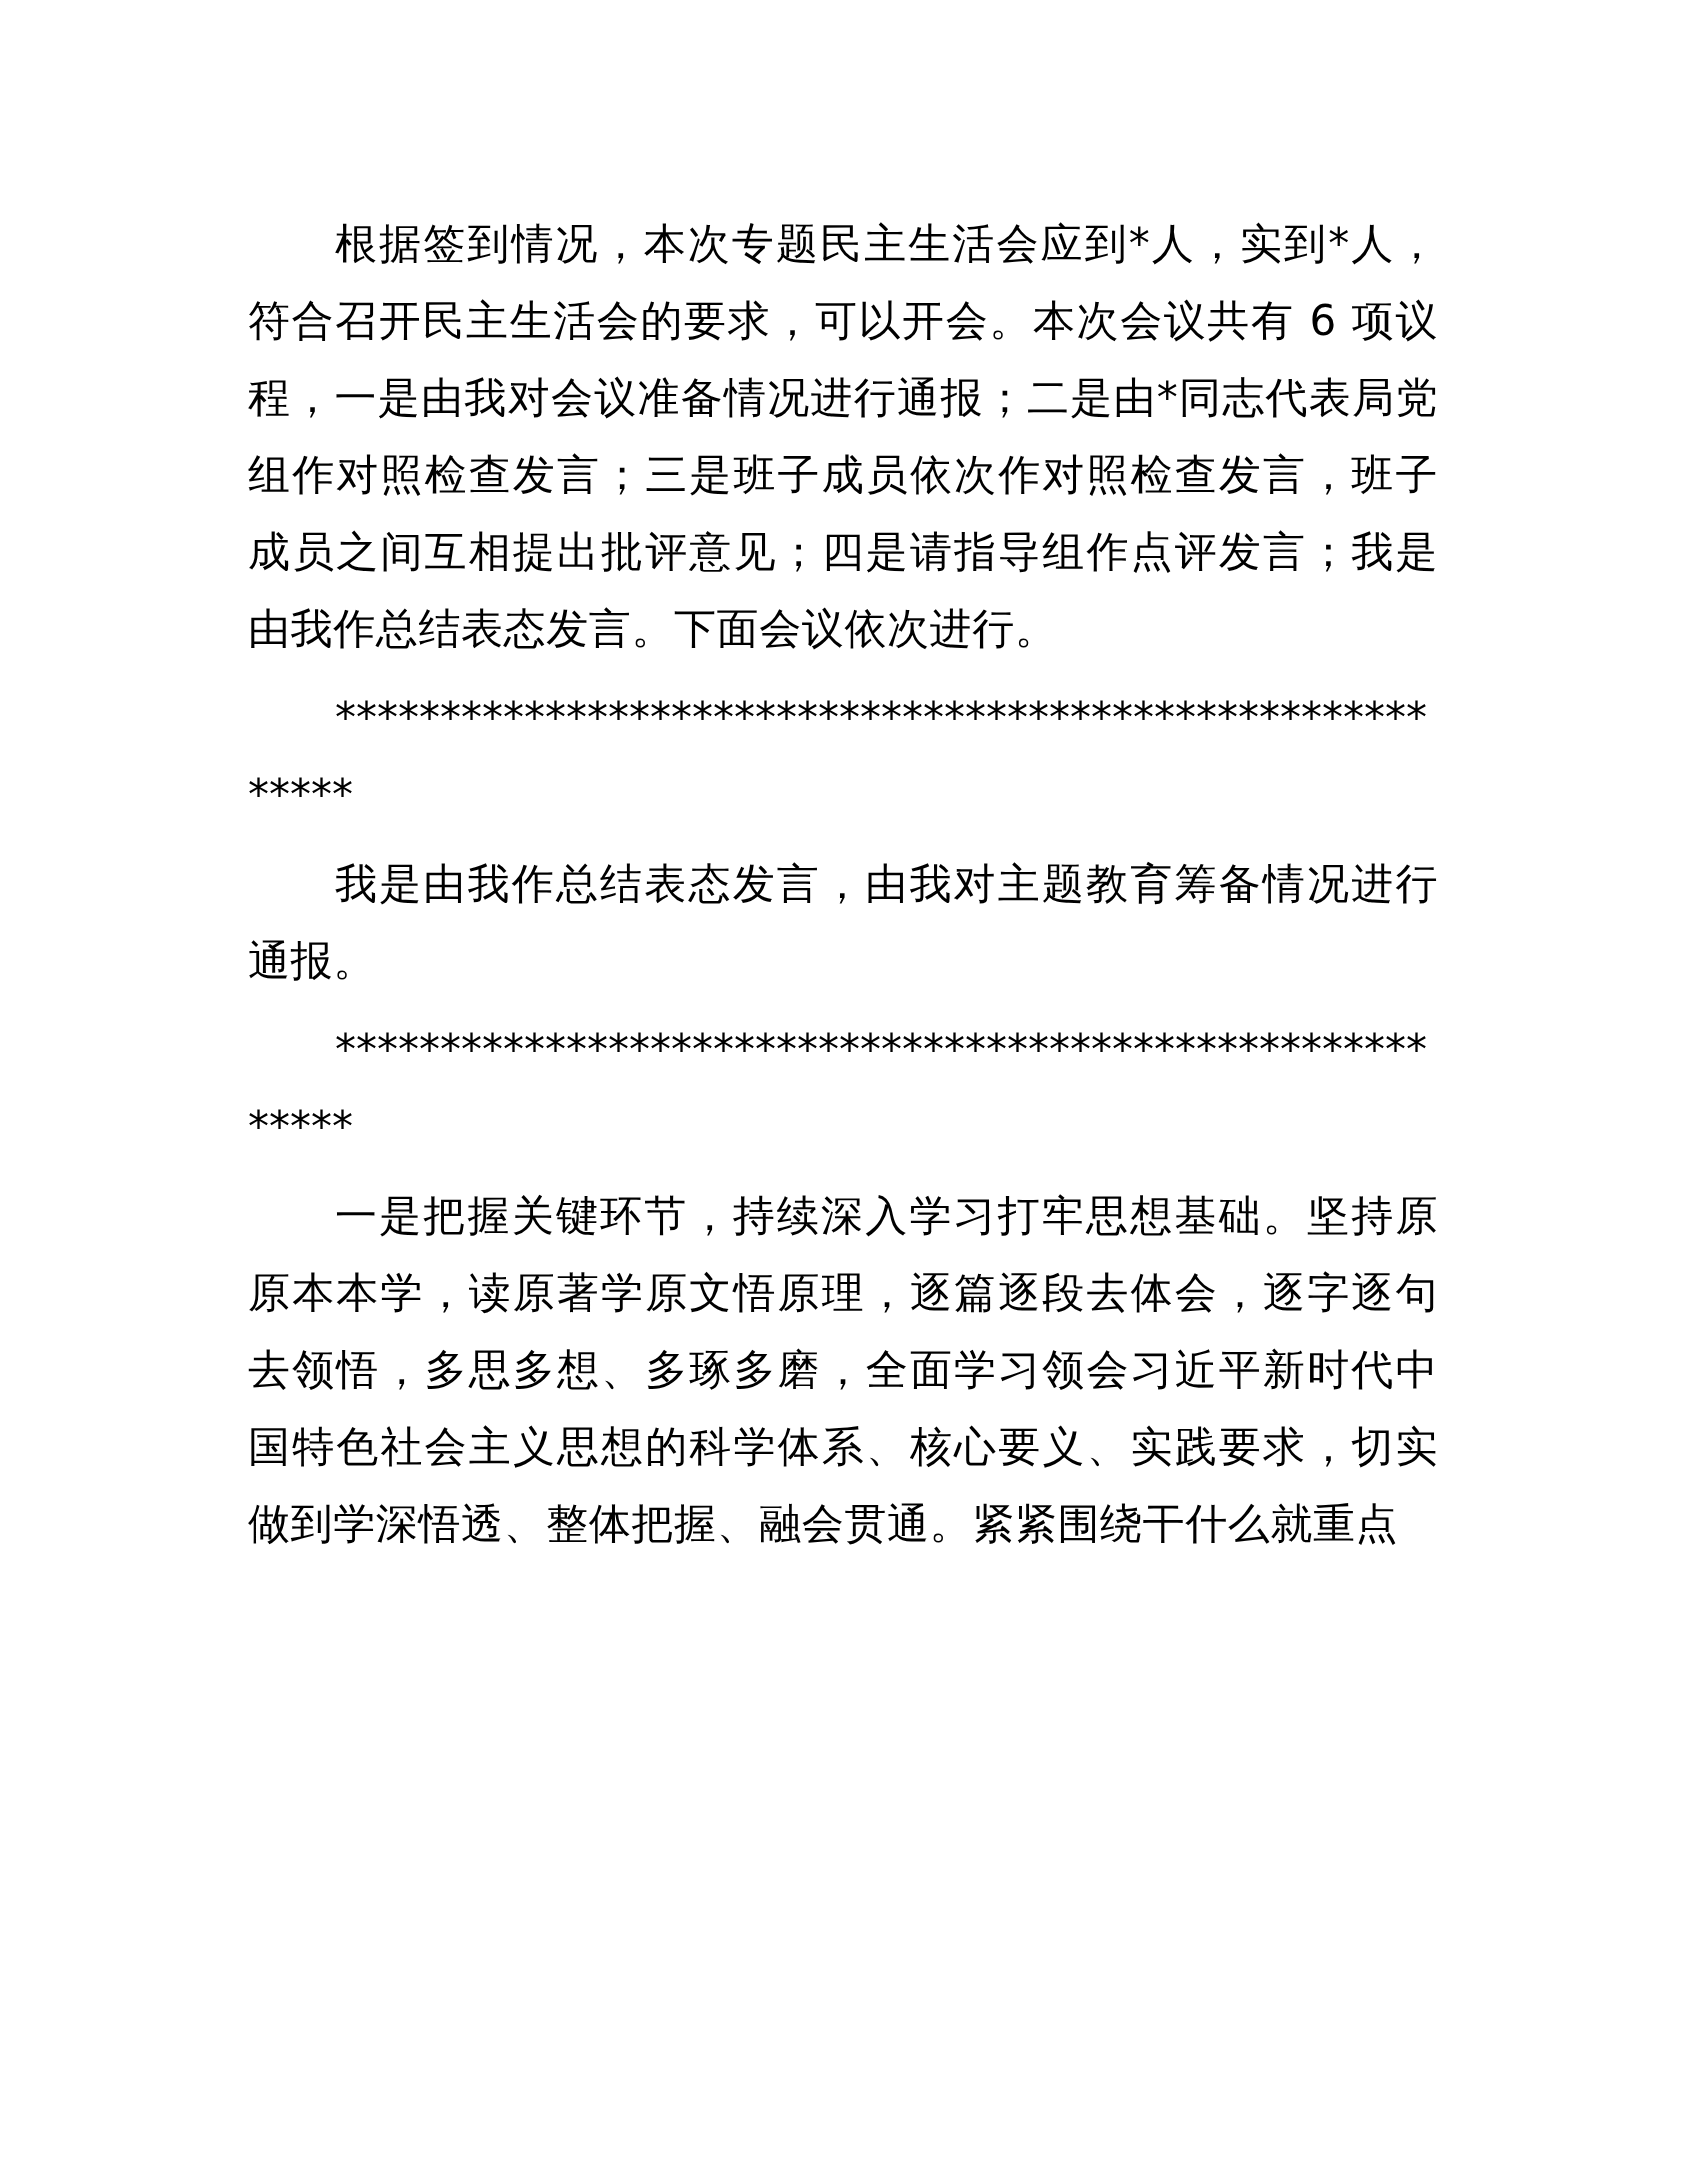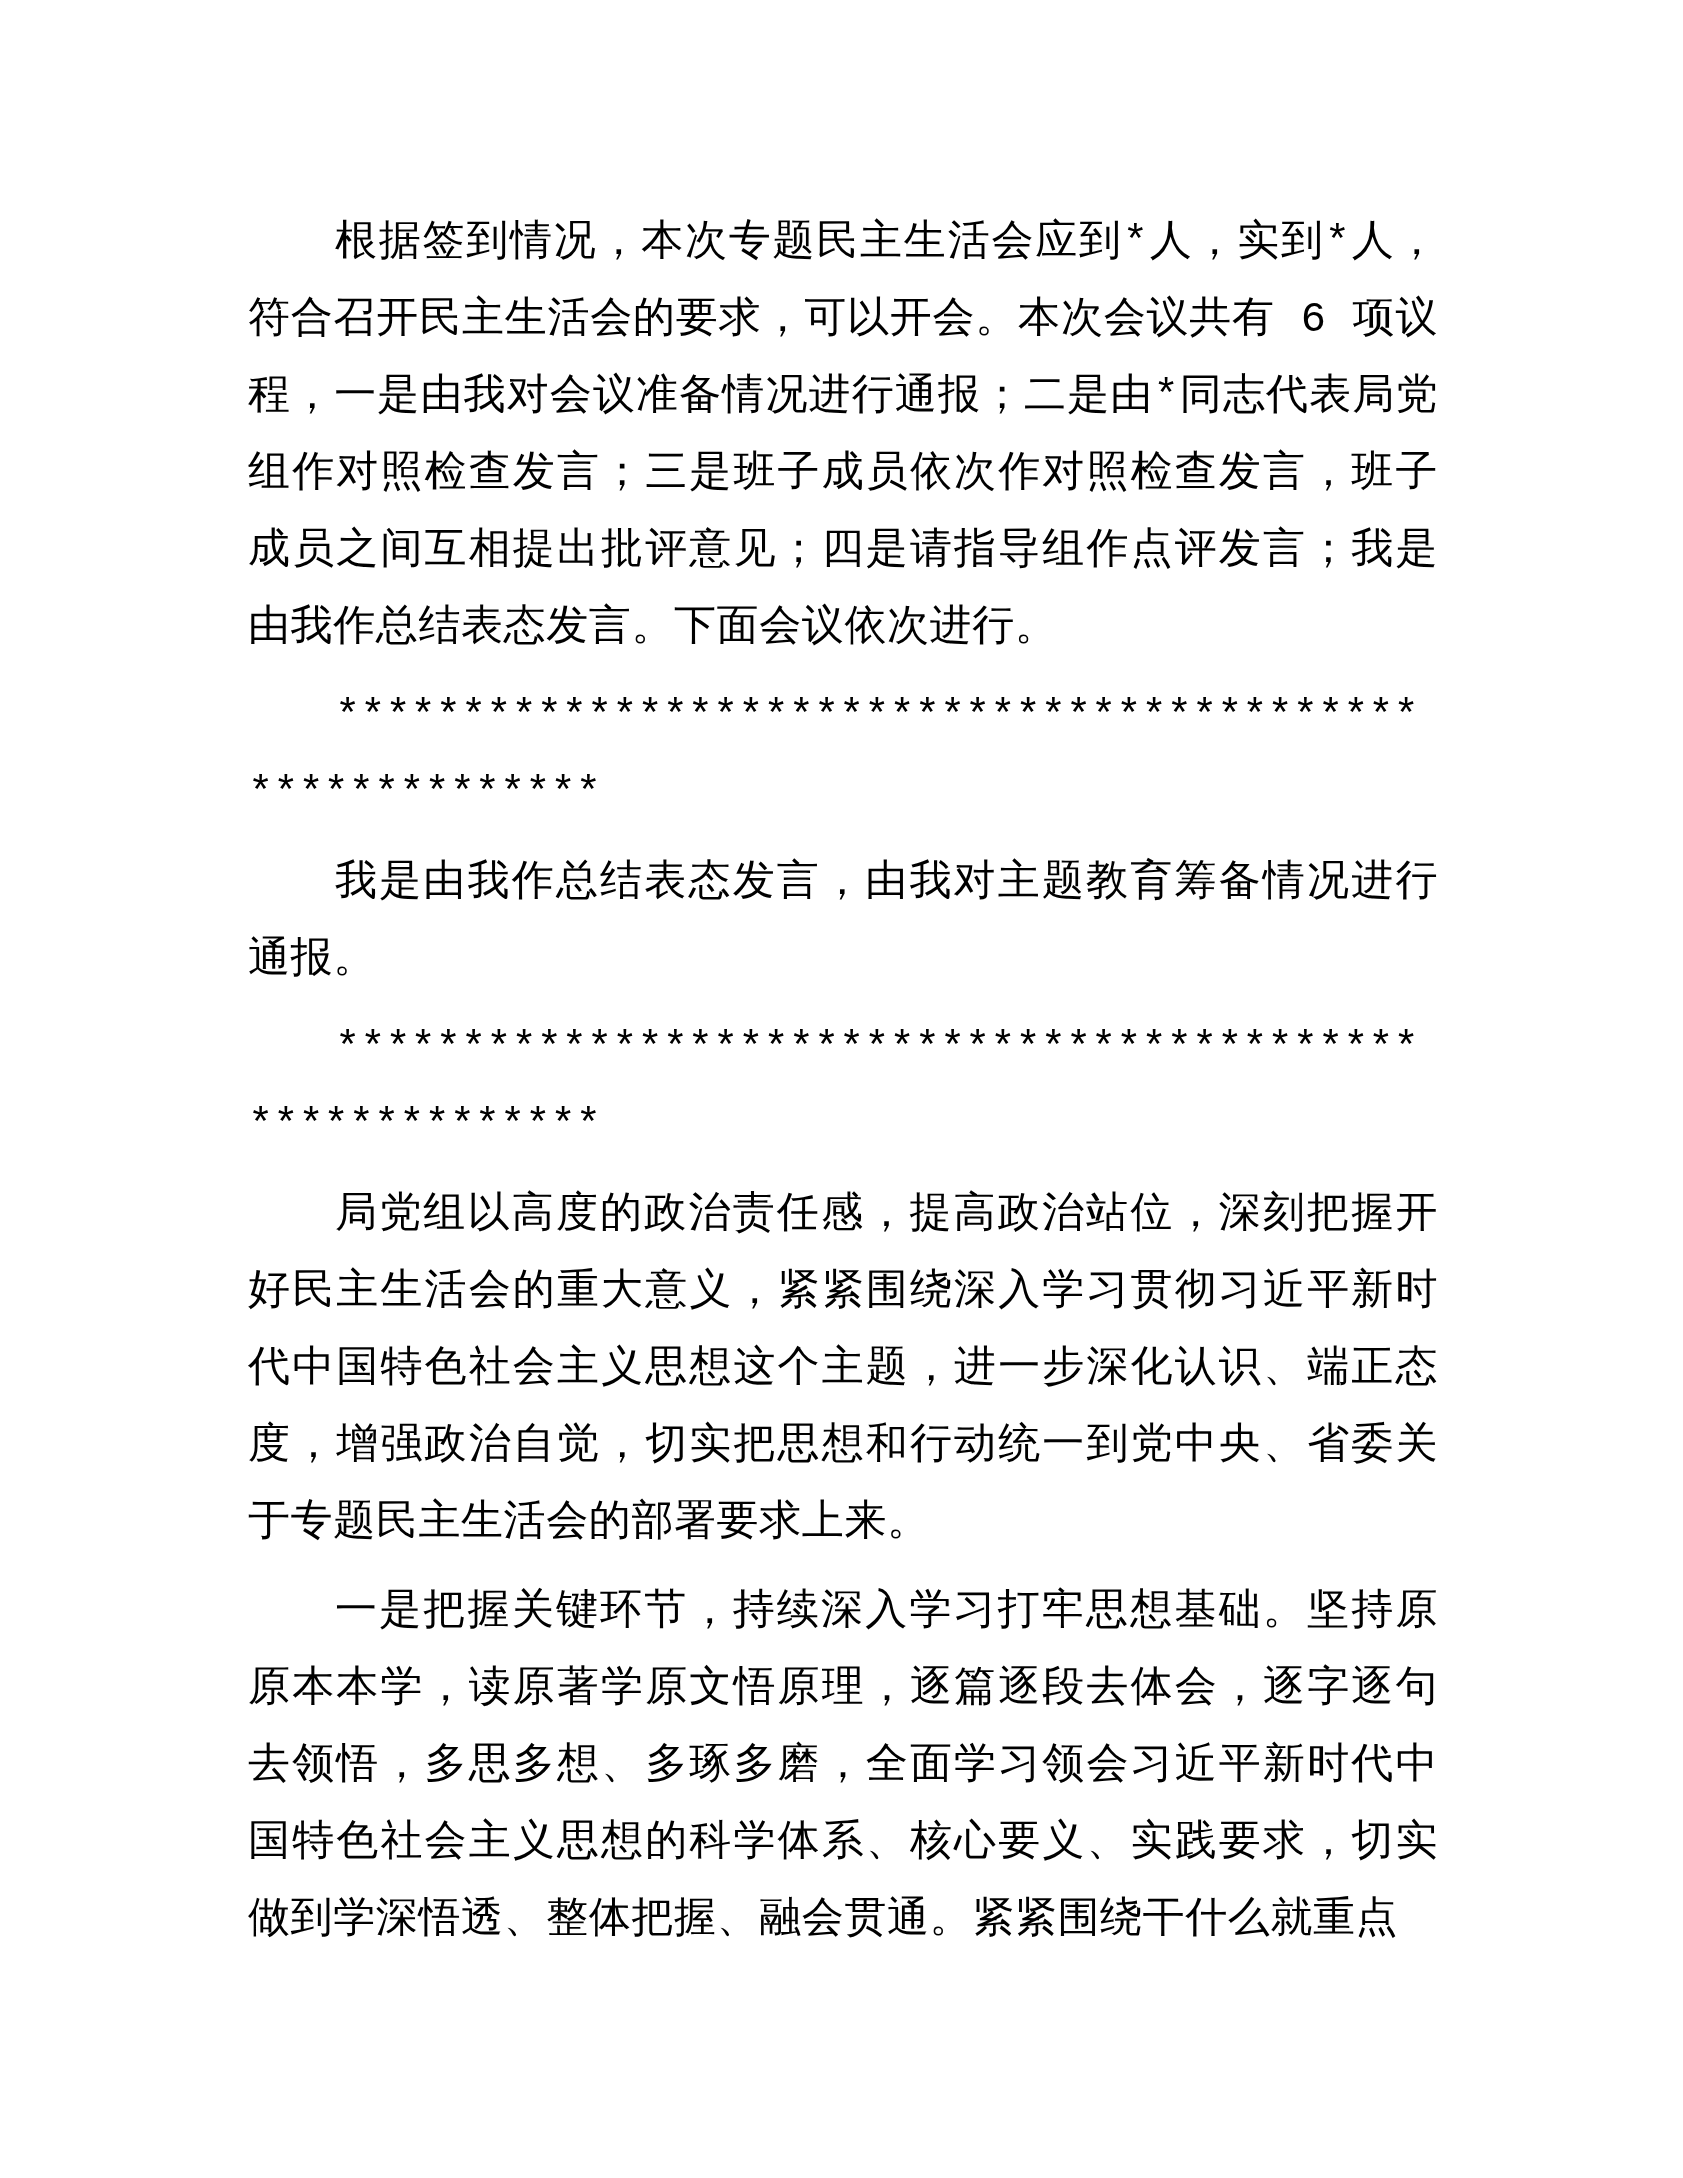--- a/index.html
+++ b/index.html
@@ -23,31 +23,29 @@
     }
     .para {
       margin: 0 0 12px 0;
       font-size: 42px;
       line-height: 77px;
       text-indent: 87px;
       text-align: justify;
       letter-spacing: 0.6px;
       word-break: break-all;
       overflow-wrap: anywhere;
-      font-family: Liberation Mono, monospace;
     }
     .para.stars {
       letter-spacing: 0px;
       font-size: 42px;
     }
   </style>
 </head>
 <body>
 
 <div class="page">
   <p class="para">根据签到情况，本次专题民主生活会应到*人，实到*人，符合召开民主生活会的要求，可以开会。本次会议共有 6 项议程，一是由我对会议准备情况进行通报；二是由*同志代表局党组作对照检查发言；三是班子成员依次作对照检查发言，班子成员之间互相提出批评意见；四是请指导组作点评发言；我是由我作总结表态发言。下面会议依次进行。</p>
   <p class="para stars">*********************************************************</p>
   <p class="para">我是由我作总结表态发言，由我对主题教育筹备情况进行通报。</p>
   <p class="para stars">*********************************************************</p>
-  <p class="para">局党组以高度的政治责任感，提高政治站位，深刻把握开好民主生活会的重大意义，紧紧围绕深入学习贯彻习近平新时代中国特色社会主义思想这个主题，进一步深化认识、端正态度，增强政治自觉，切实把思想和行动统一到党中央、省委关于专题民主生活会的部署要求上来。</p>
   <p class="para">一是把握关键环节，持续深入学习打牢思想基础。坚持原原本本学，读原著学原文悟原理，逐篇逐段去体会，逐字逐句去领悟，多思多想、多琢多磨，全面学习领会习近平新时代中国特色社会主义思想的科学体系、核心要义、实践要求，切实做到学深悟透、整体把握、融会贯通。紧紧围绕干什么就重点</p>
 </div>
 
 
 </body></html>

